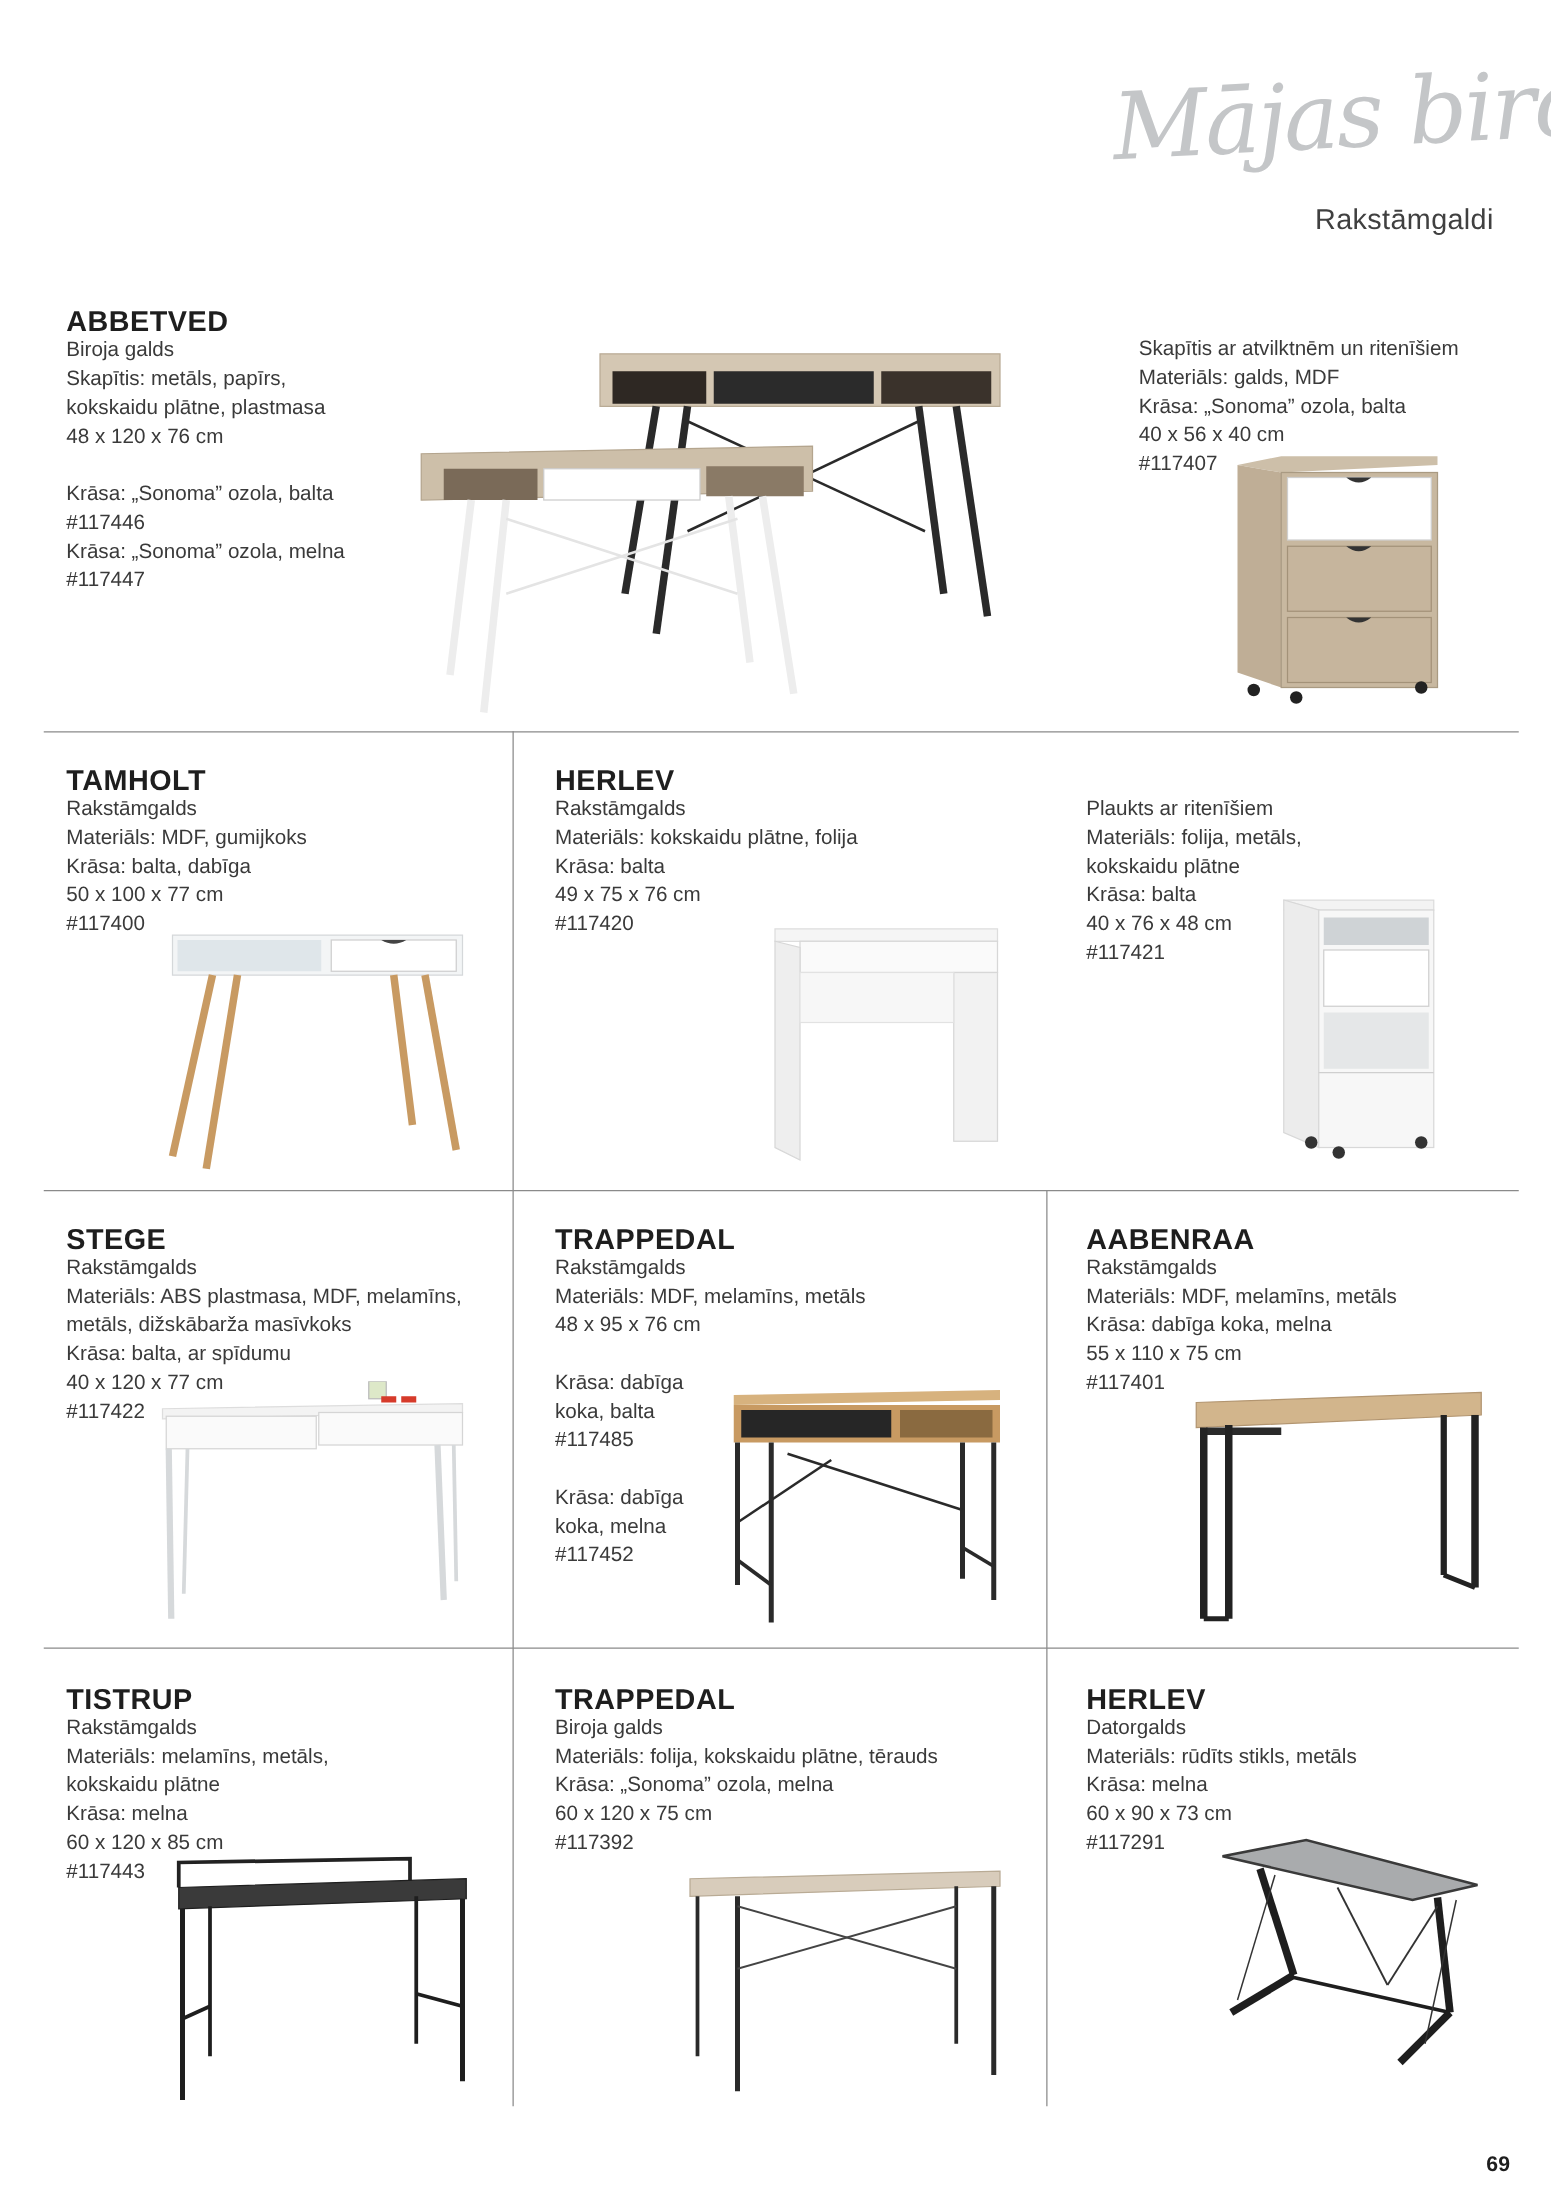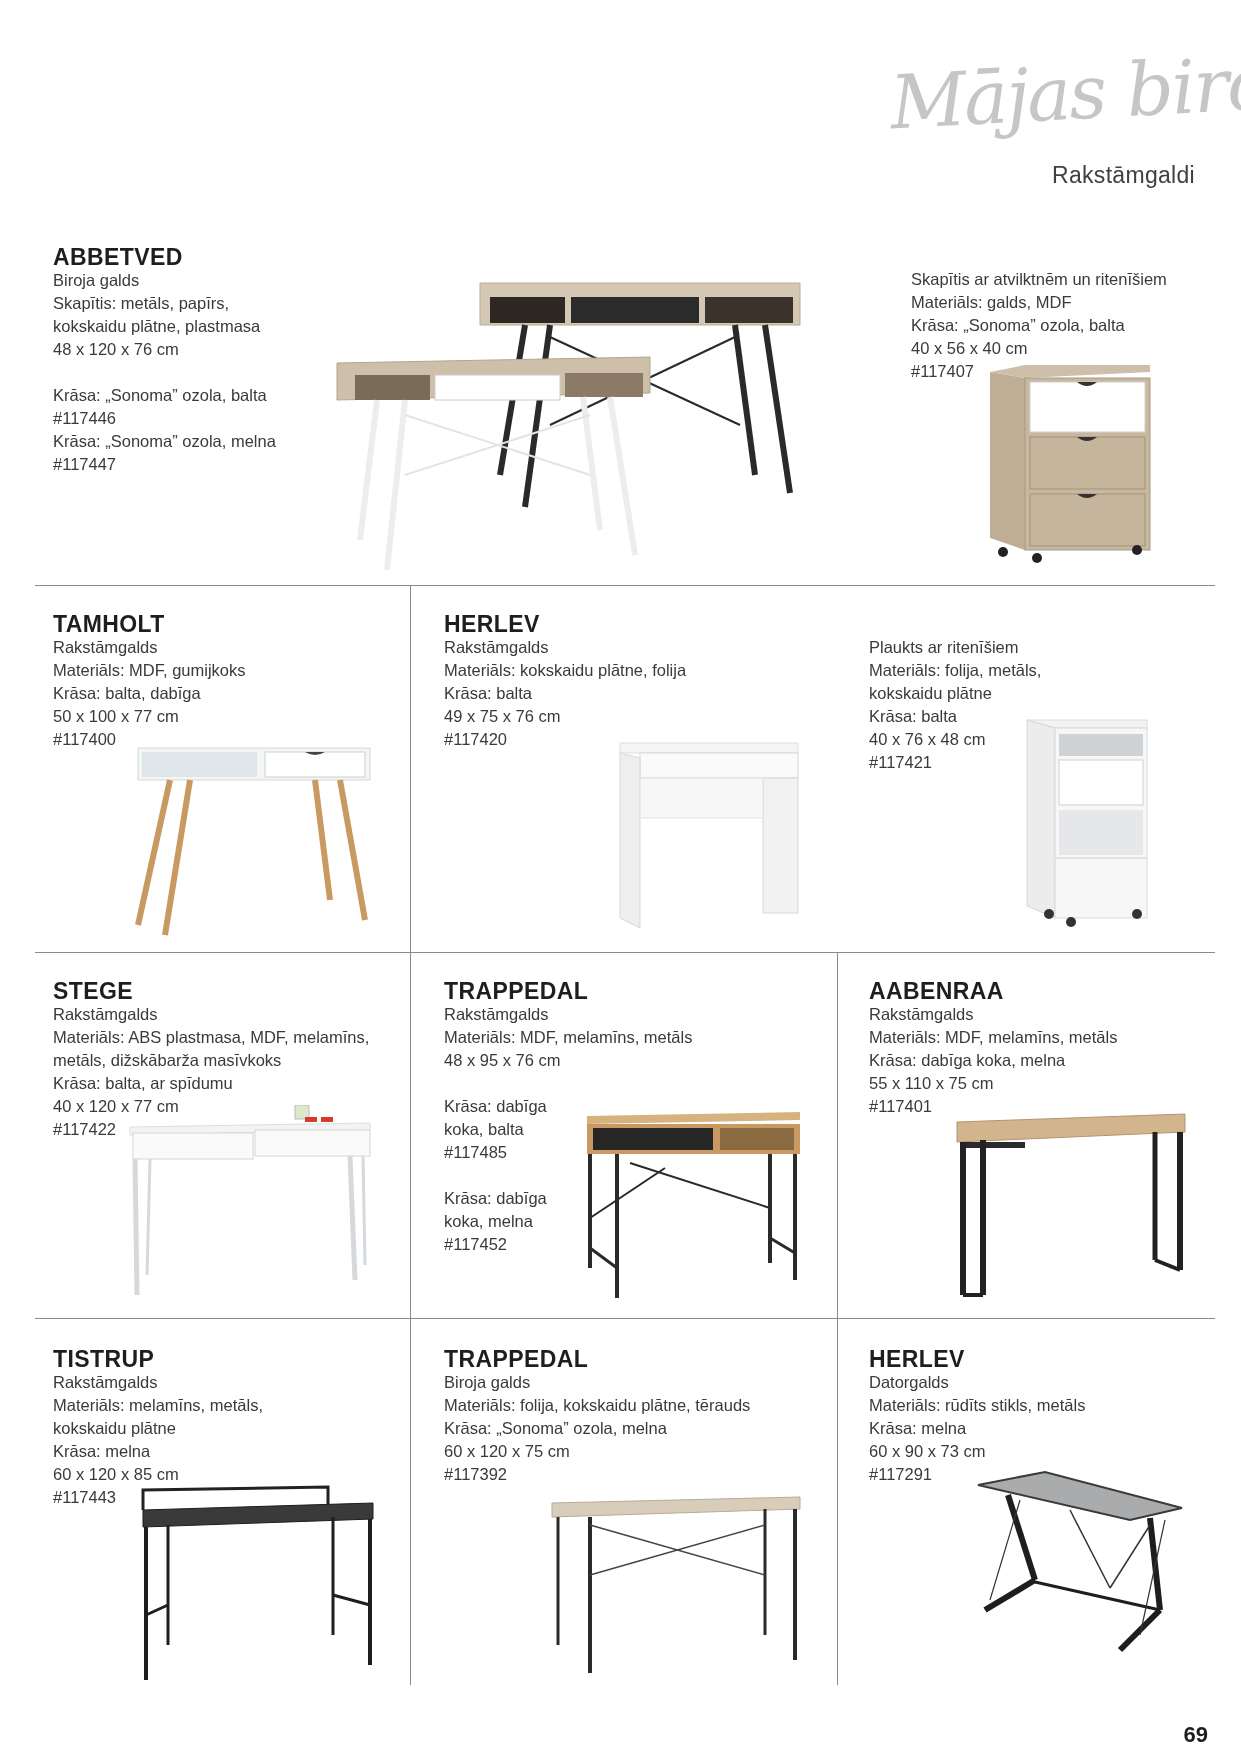--- a/index.html
+++ b/index.html
@@ -10,21 +10,21 @@
                   transform: rotate(-3deg); white-space: nowrap; }
   .subtitle { position: absolute; right: 46px; top: 150px; font-size: 23px; color: #404040;
               font-weight: 300; letter-spacing: 0.3px; margin-top: 12px; }
   .hline { position: absolute; height: 1px; background: #8a8a8a; left: 35px; width: 1180px; }
   .vline { position: absolute; width: 1px; background: #8a8a8a; }
   .product { position: absolute; font-size: 16.5px; line-height: 23px; color: #3a3a3a; }
   .product .name { font-weight: bold; font-size: 23px; color: #1e1e1e; letter-spacing: 0.4px; }
   .product .line { display: block; white-space: nowrap; }
   .product .gap { display: block; height: 23px; }
   .img { position: absolute; }
-  .page-num { position: absolute; right: 33px; top: 1722px; font-weight: bold; font-size: 22px; color: #1e1e1e; }
+  .page-num { position: absolute; right: 33px; top: 1722px; font-weight: bold; font-size: 17px; color: #1e1e1e; }
 </style>
 </head>
 <body>
 
 <div class="script-title">Mājas birojs</div>
 <div class="subtitle">Rakstāmgaldi</div>
 
 <div class="hline" style="top:585px;"></div>
 <div class="hline" style="top:952px;"></div>
 <div class="hline" style="top:1318px;"></div>

